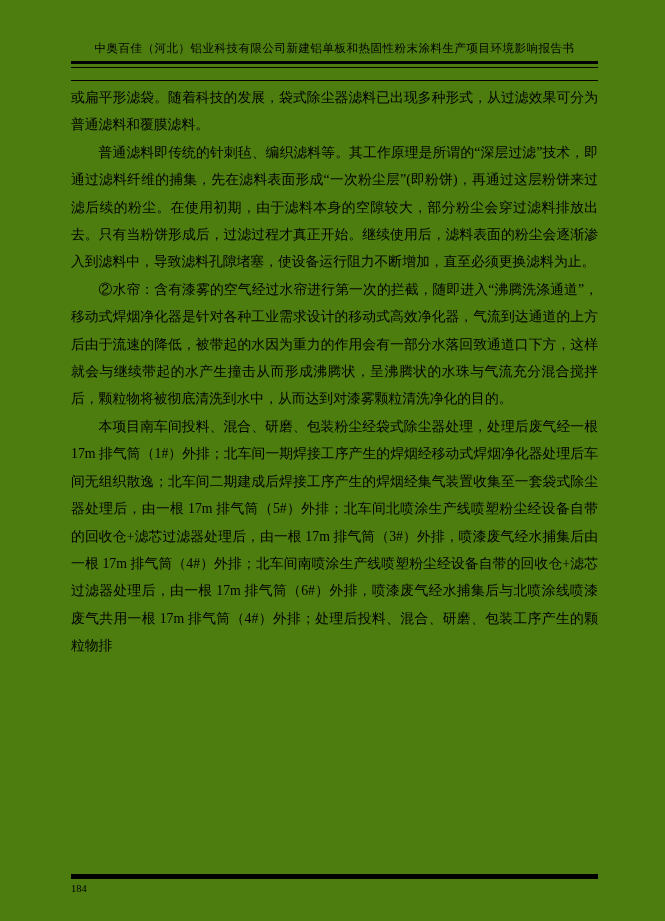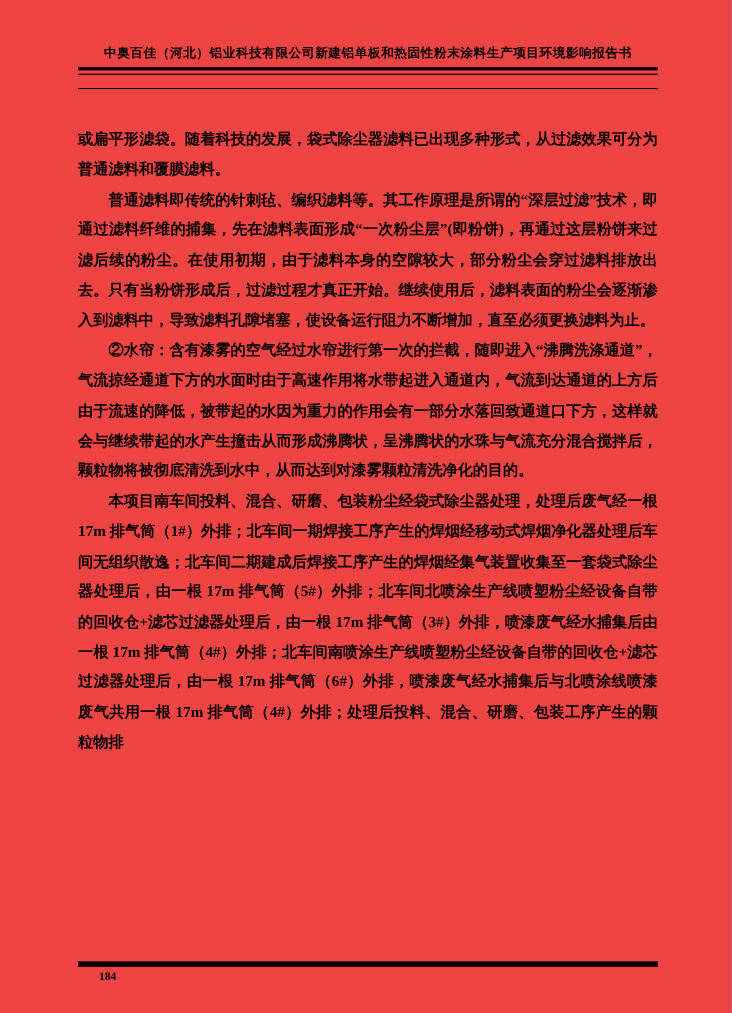--- a/index.html
+++ b/index.html
@@ -1,24 +1,23 @@
 <!DOCTYPE html>
 <html><head>
 <meta charset="utf-8">
 <style>
   html,body{margin:0;padding:0;background:#888;}
   .page{
     position:relative;
     width:665px;height:921px;
     margin:0 auto;
-    background:#ef4444;
+    background:#4d7c0f;
     font-family:"Liberation Serif", serif;
     color:#000;
     overflow:hidden;
-    font-weight:bold;
   }
   .header-title{
     position:absolute;
     top:41px;left:71px;width:527px;
     text-align:center;
     font-size:11.5px;
     letter-spacing:0.5px;
     white-space:nowrap;
   }
   .header-rule{
@@ -33,47 +32,45 @@
     top:80px;left:71px;width:527px;
     border-top:1px solid #000;
   }
   .doc-body{
     position:absolute;
     top:84px;left:71px;width:527px;
     font-size:13.8px;
     line-height:27.4px;
     text-align:justify;
     text-justify:inter-ideograph;
-    margin-top:29px;
   }
   .doc-body p{margin:0;padding:0;}
   .doc-body p.indent{text-indent:2em;}
   .footer-rule{
     position:absolute;
     top:874px;left:71px;width:527px;
     height:5px;
     background:#000;
   }
   .page-number{
     position:absolute;
     top:883px;left:71px;
     font-size:10.5px;
-    margin-left:19px;
   }
 </style>
 </head>
 <body>
 
 <div class="page">
   <div class="header-title">中奥百佳（河北）铝业科技有限公司新建铝单板和热固性粉末涂料生产项目环境影响报告书</div>
   <div class="header-rule"></div>
   <div class="header-thin-rule"></div>
 
   <div class="doc-body">
       <p class="">或扁平形滤袋。随着科技的发展，袋式除尘器滤料已出现多种形式，从过滤效果可分为普通滤料和覆膜滤料。</p>
       <p class="indent">普通滤料即传统的针刺毡、编织滤料等。其工作原理是所谓的“深层过滤”技术，即通过滤料纤维的捕集，先在滤料表面形成“一次粉尘层”(即粉饼)，再通过这层粉饼来过滤后续的粉尘。在使用初期，由于滤料本身的空隙较大，部分粉尘会穿过滤料排放出去。只有当粉饼形成后，过滤过程才真正开始。继续使用后，滤料表面的粉尘会逐渐渗入到滤料中，导致滤料孔隙堵塞，使设备运行阻力不断增加，直至必须更换滤料为止。</p>
-      <p class="indent">②水帘：含有漆雾的空气经过水帘进行第一次的拦截，随即进入“沸腾洗涤通道”，气流掠经通道下方的水面时由于高速作用将水带起进入通道内，气流到达通道的上方后由于流速的降低，被带起的水因为重力的作用会有一部分水落回致通道口下方，这样就会与继续带起的水产生撞击从而形成沸腾状，呈沸腾状的水珠与气流充分混合搅拌后，颗粒物将被彻底清洗到水中，从而达到对漆雾颗粒清洗净化的目的。</p>
+      <p class="indent">②水帘：含有漆雾的空气经过水帘进行第一次的拦截，随即进入“沸腾洗涤通道”，移动式焊烟净化器是针对各种工业需求设计的移动式高效净化器，气流到达通道的上方后由于流速的降低，被带起的水因为重力的作用会有一部分水落回致通道口下方，这样就会与继续带起的水产生撞击从而形成沸腾状，呈沸腾状的水珠与气流充分混合搅拌后，颗粒物将被彻底清洗到水中，从而达到对漆雾颗粒清洗净化的目的。</p>
       <p class="indent">本项目南车间投料、混合、研磨、包装粉尘经袋式除尘器处理，处理后废气经一根 17m 排气筒（1#）外排；北车间一期焊接工序产生的焊烟经移动式焊烟净化器处理后车间无组织散逸；北车间二期建成后焊接工序产生的焊烟经集气装置收集至一套袋式除尘器处理后，由一根 17m 排气筒（5#）外排；北车间北喷涂生产线喷塑粉尘经设备自带的回收仓+滤芯过滤器处理后，由一根 17m 排气筒（3#）外排，喷漆废气经水捕集后由一根 17m 排气筒（4#）外排；北车间南喷涂生产线喷塑粉尘经设备自带的回收仓+滤芯过滤器处理后，由一根 17m 排气筒（6#）外排，喷漆废气经水捕集后与北喷涂线喷漆废气共用一根 17m 排气筒（4#）外排；处理后投料、混合、研磨、包装工序产生的颗粒物排</p>
     </div>
 
   <div class="footer-rule"></div>
   <div class="page-number">184</div>
 </div>
 
 </body></html>

